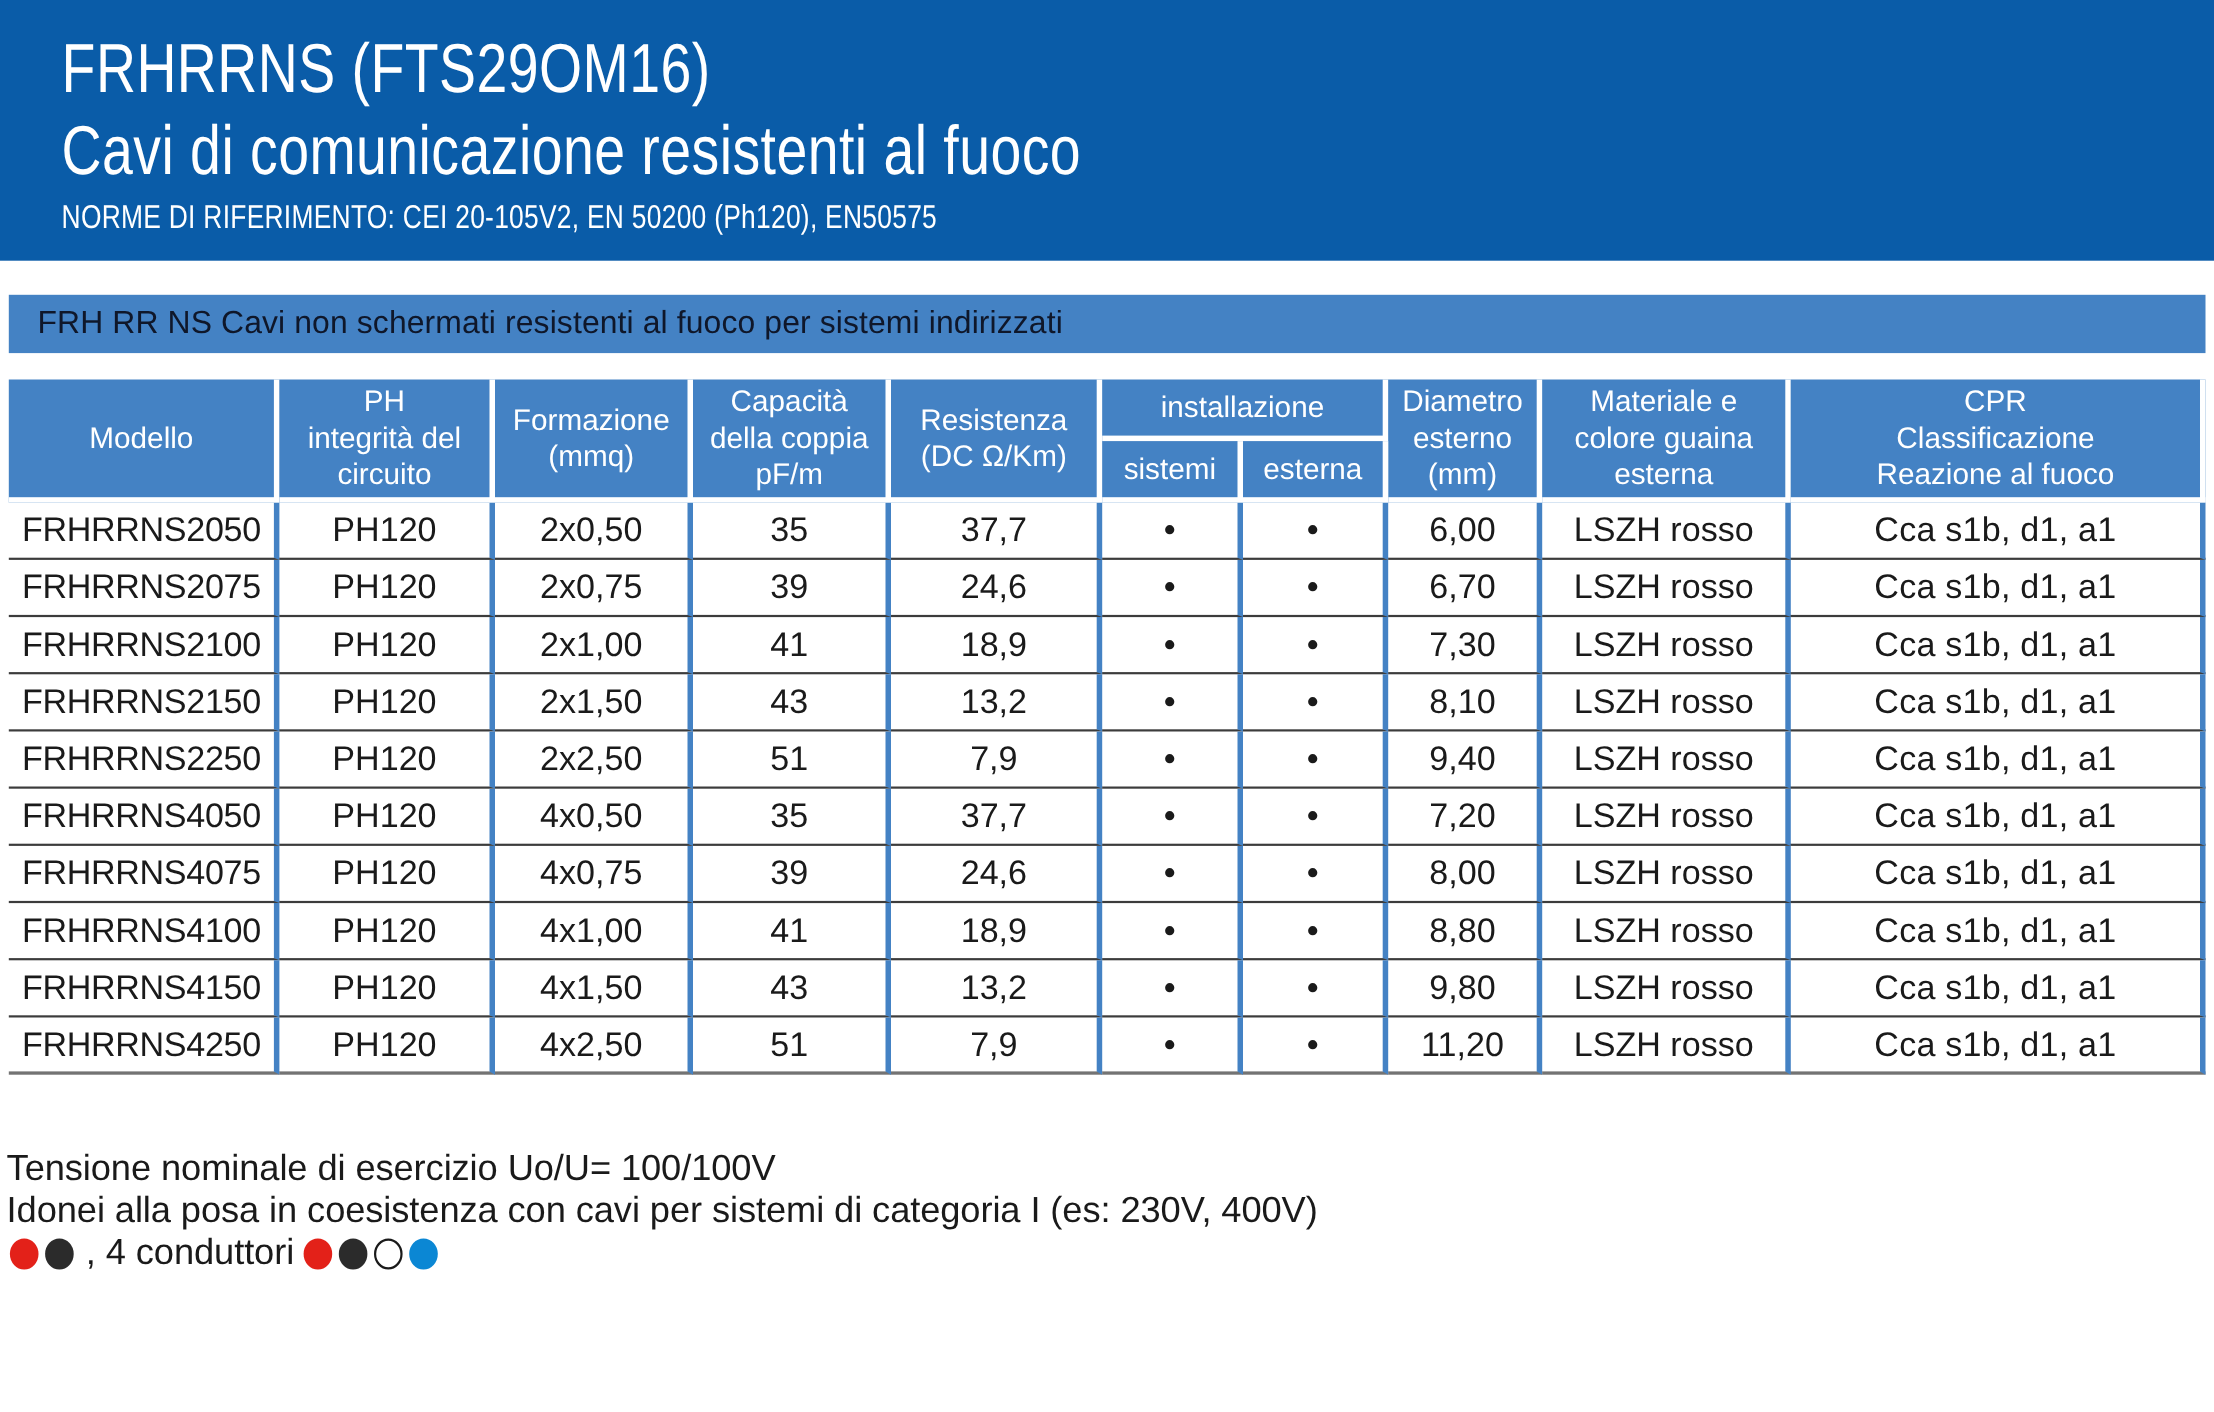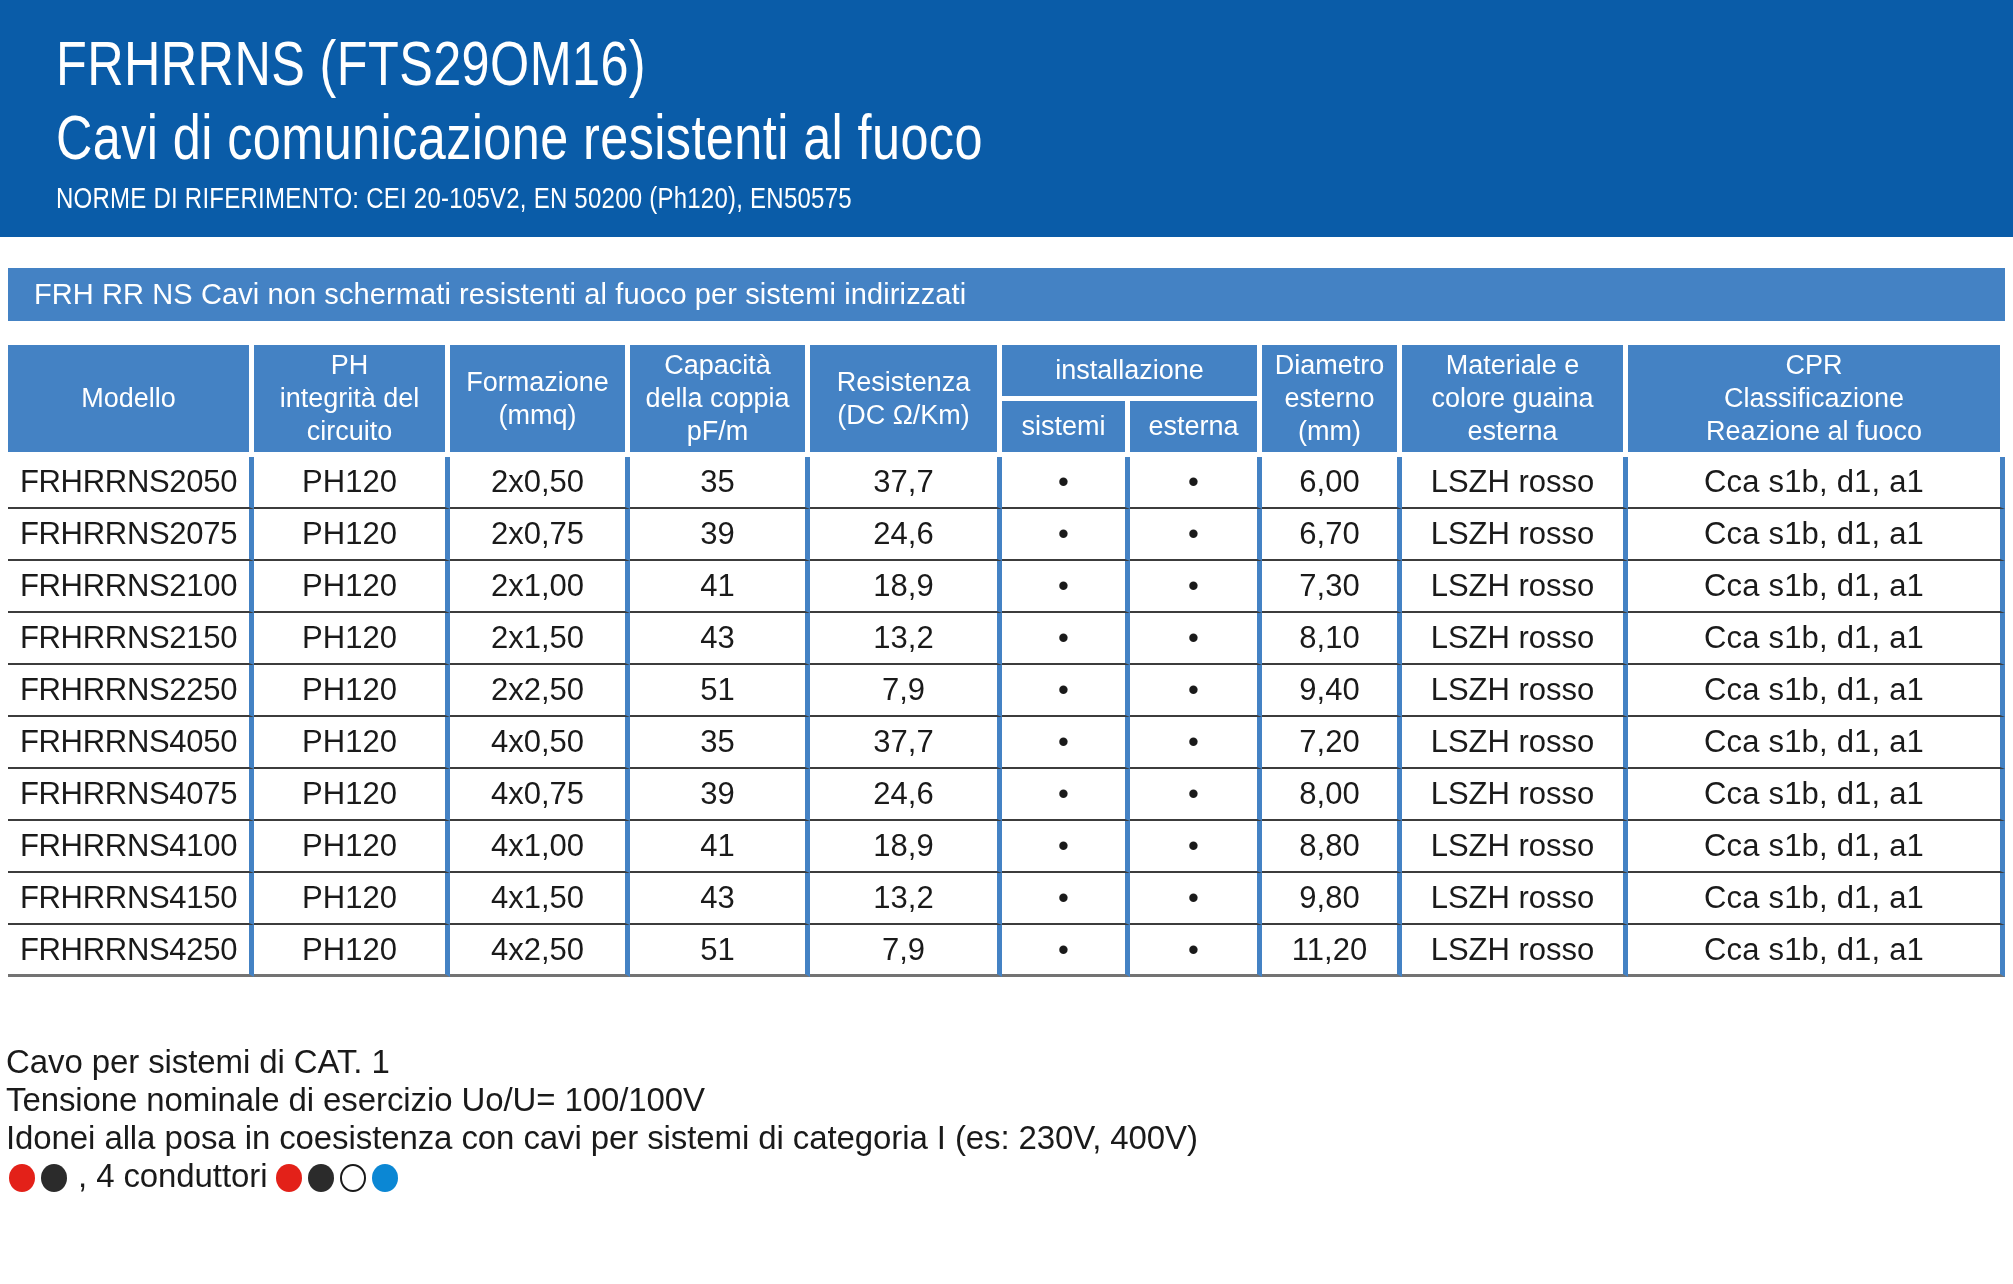--- a/index.html
+++ b/index.html
@@ -30,21 +30,21 @@
   .title-norms{ font-size: 30px; line-height: 48px; letter-spacing: .3px; }
 
   
   .family-band {
     position: absolute; left: 8px; top: 268px; width: 1997px; height: 53px;
     background: #4482c4;
     display: flex; align-items: center;
     padding-left: 26px;
   }
   .family-band span {
-    color: #ffffff; font-size: 29px; letter-spacing: .1px;
+    color: #0f172a; font-size: 29px; letter-spacing: .1px;
     font-family: "Liberation Sans", sans-serif;
   }
 
   
   .table-wrap { position: absolute; left: 8px; top: 345px; width: 1997px; }
   table.spec { border-collapse: separate; border-spacing: 0; width: 1997px; table-layout: fixed; }
 
   
   table.spec th {
     background: #4482c4;
@@ -304,21 +304,20 @@
             <td class="c-dot">•</td>
             <td>11,20</td>
             <td>LSZH rosso</td>
             <td class="c-cpr c-last">Cca s1b, d1, a1</td>
           </tr>
         </tbody>
     </table>
   </div>
 
   <div class="notes">
-    <div class="note-line">Cavo per sistemi di CAT. 1</div>
     <div class="note-line">Tensione nominale di esercizio Uo/U= 100/100V</div>
     <div class="note-line">Idonei alla posa in coesistenza con cavi per sistemi di categoria I (es: 230V, 400V)</div>
     <div class="note-line with-dots">
       <span id="sw2"><span class="swatch" style="background: rgb(227, 33, 25);"></span><span class="swatch" style="background: rgb(43, 43, 43);"></span></span>
       <span class="sep-comma">, 4 conduttori</span>
       <span id="sw4"><span class="swatch" style="background: rgb(227, 33, 25);"></span><span class="swatch" style="background: rgb(43, 43, 43);"></span><span class="swatch" style="background: rgb(255, 255, 255); border: 2px solid rgb(26, 26, 26);"></span><span class="swatch" style="background: rgb(11, 135, 212);"></span></span>
     </div>
   </div>
 
 </div>

